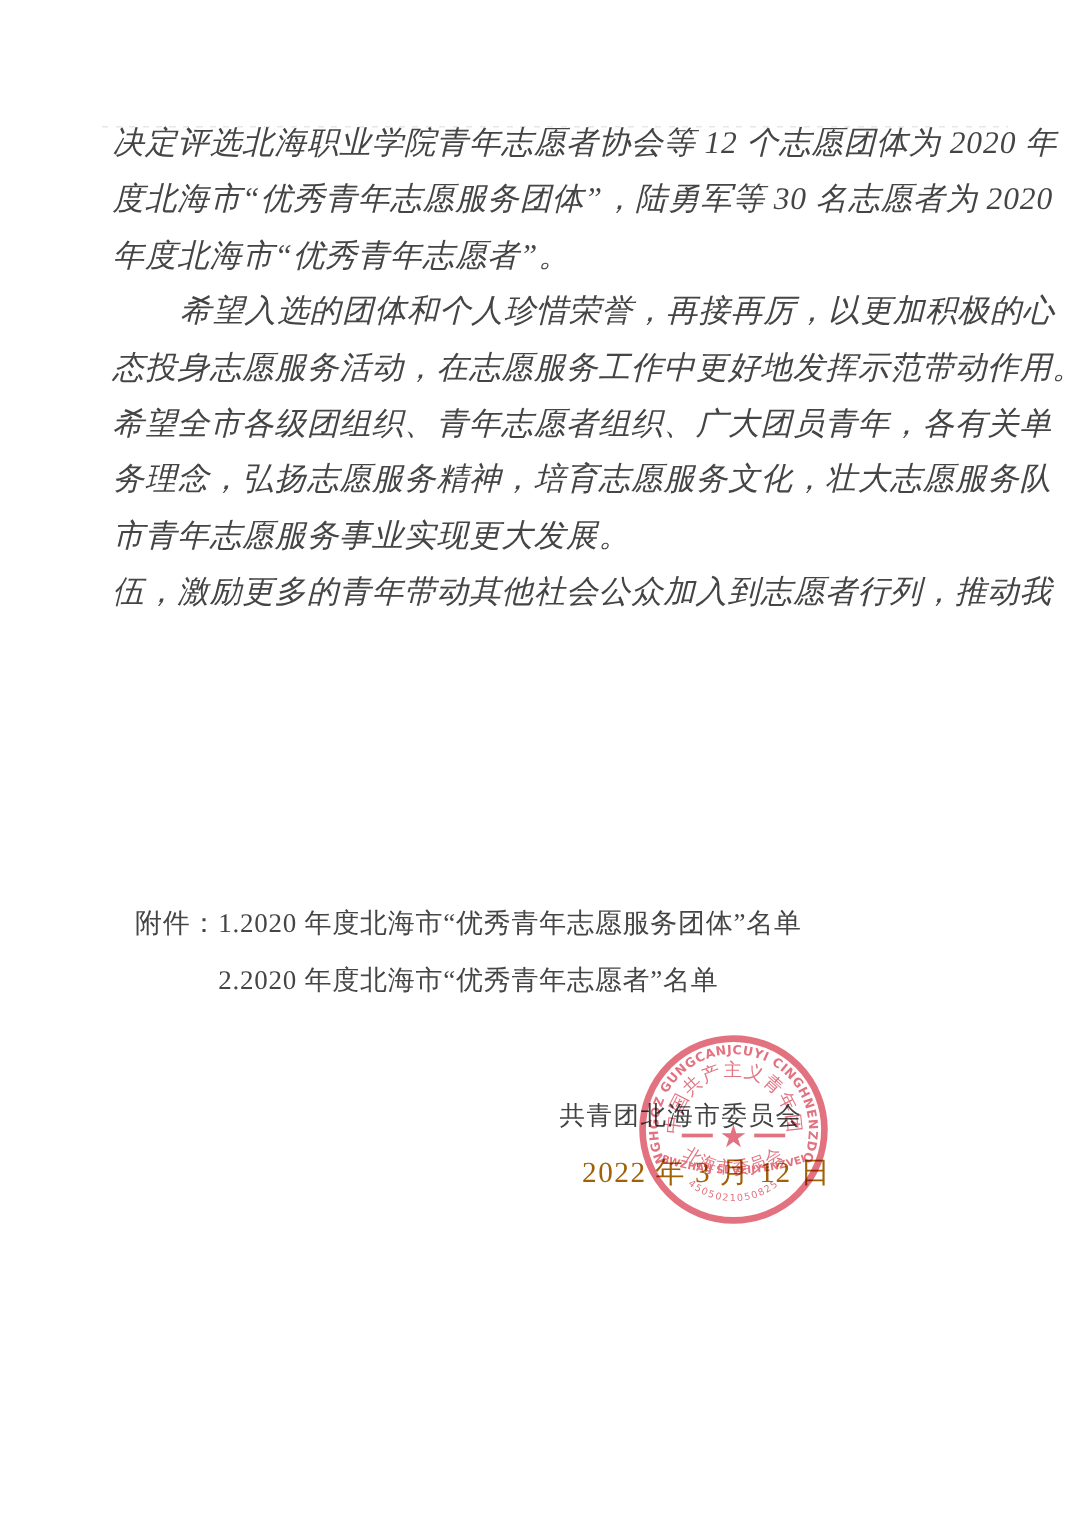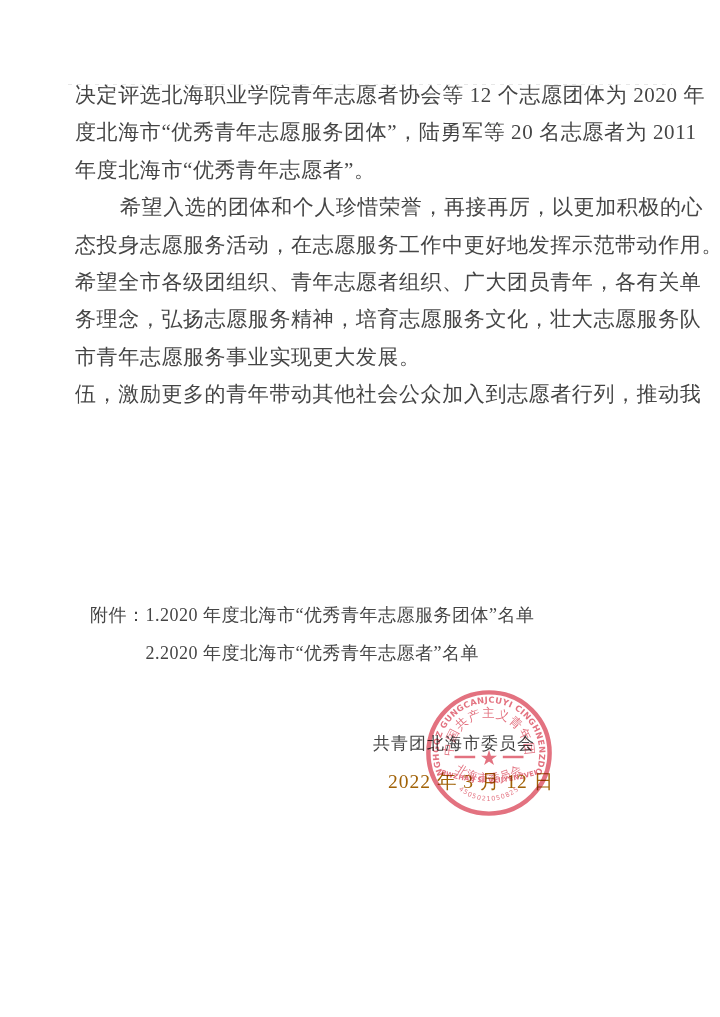--- a/index.html
+++ b/index.html
@@ -30,20 +30,21 @@
     width: 566px;
     font-size: 21px;
     line-height: 37.4px;
     letter-spacing: 0.6px;
   }
   .bline {
     text-align: justify;
     text-align-last: justify;
     text-justify: inter-character;
     white-space: nowrap;
+    font-style: italic;
   }
   .bline.end {
     text-align: right;
     text-align-last: left;
   }
   .bline.indent {
     text-indent: 45px;
   }
   .attachment {
     position: absolute;
@@ -122,21 +123,21 @@
     fill: #df5e6e;
   }
 </style>
 </head>
 <body>
 
 <div class="scan-line"></div>
 
 <div class="doc-body">
   <div class="bline">决定评选北海职业学院青年志愿者协会等 12 个志愿团体为 2020 年</div>
-  <div class="bline">度北海市“优秀青年志愿服务团体”，陆勇军等 20 名志愿者为 2011</div>
+  <div class="bline">度北海市“优秀青年志愿服务团体”，陆勇军等 30 名志愿者为 2020</div>
   <div class="bline end">年度北海市“优秀青年志愿者”。</div>
   <div class="bline indent">希望入选的团体和个人珍惜荣誉，再接再厉，以更加积极的心</div>
   <div class="bline">态投身志愿服务活动，在志愿服务工作中更好地发挥示范带动作用。</div>
   <div class="bline">希望全市各级团组织、青年志愿者组织、广大团员青年，各有关单</div>
   <div class="bline">务理念，弘扬志愿服务精神，培育志愿服务文化，壮大志愿服务队</div>
   <div class="bline end">市青年志愿服务事业实现更大发展。</div>
   <div class="bline">伍，激励更多的青年带动其他社会公众加入到志愿者行列，推动我</div>
 </div>
 
 <div class="attachment">

